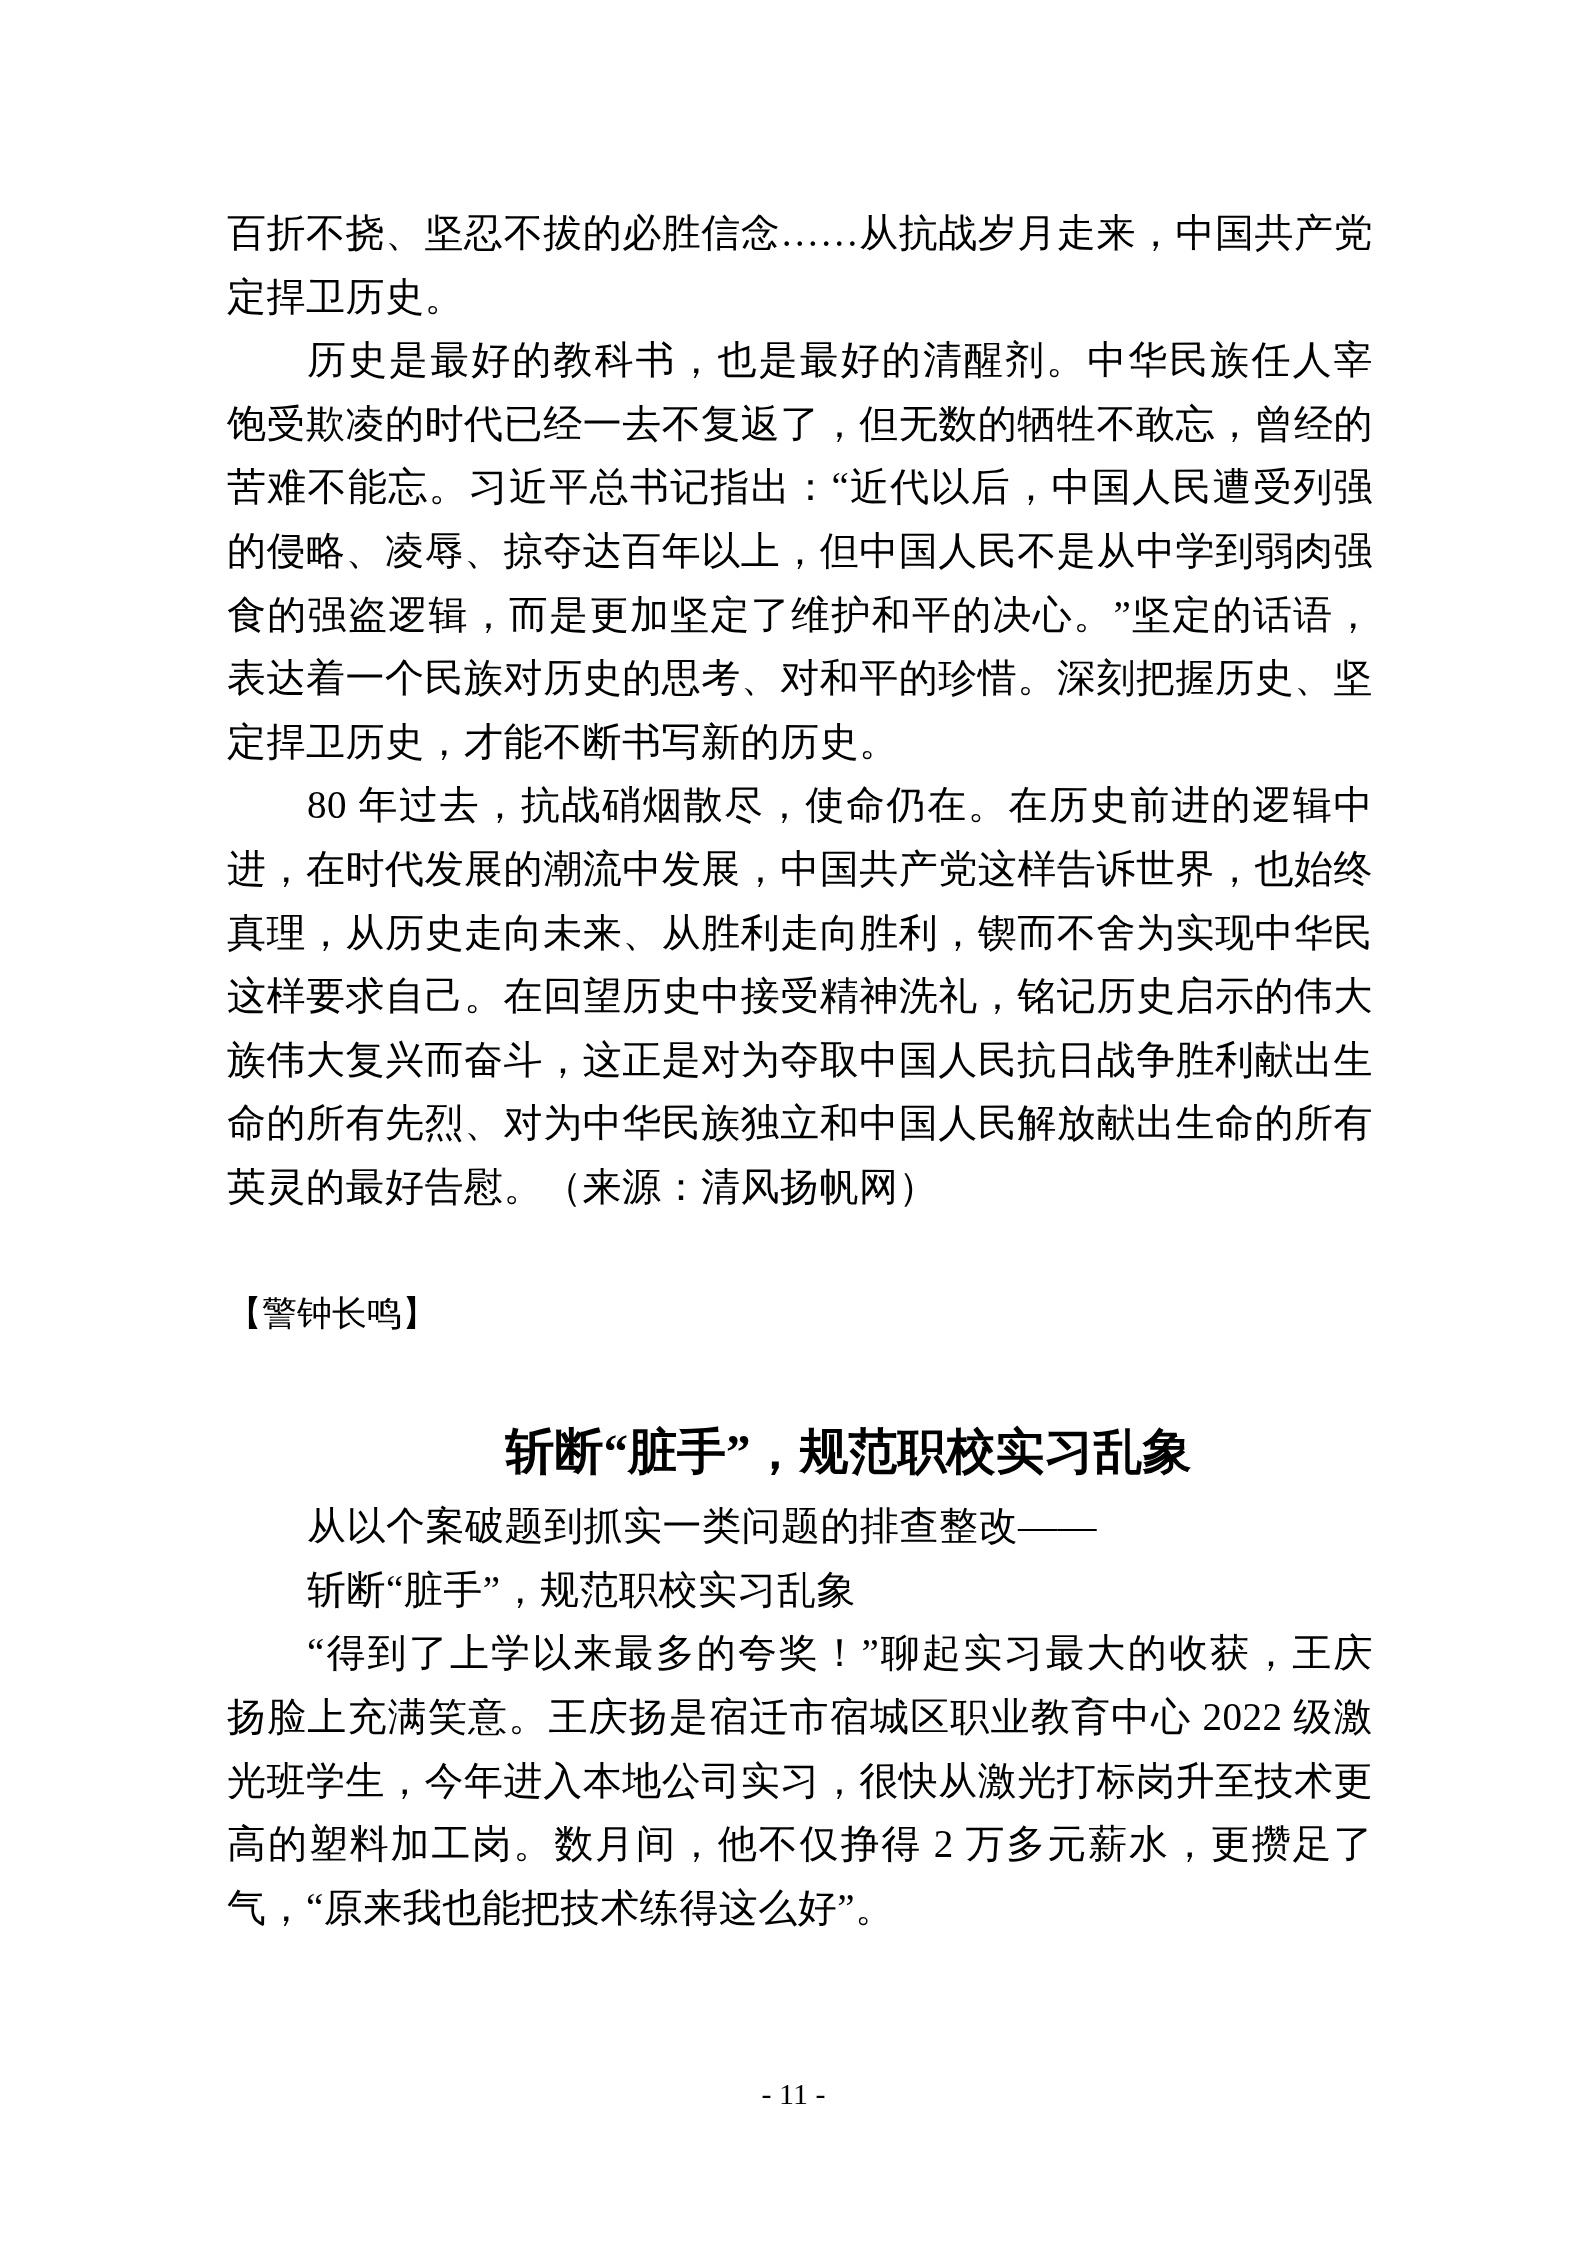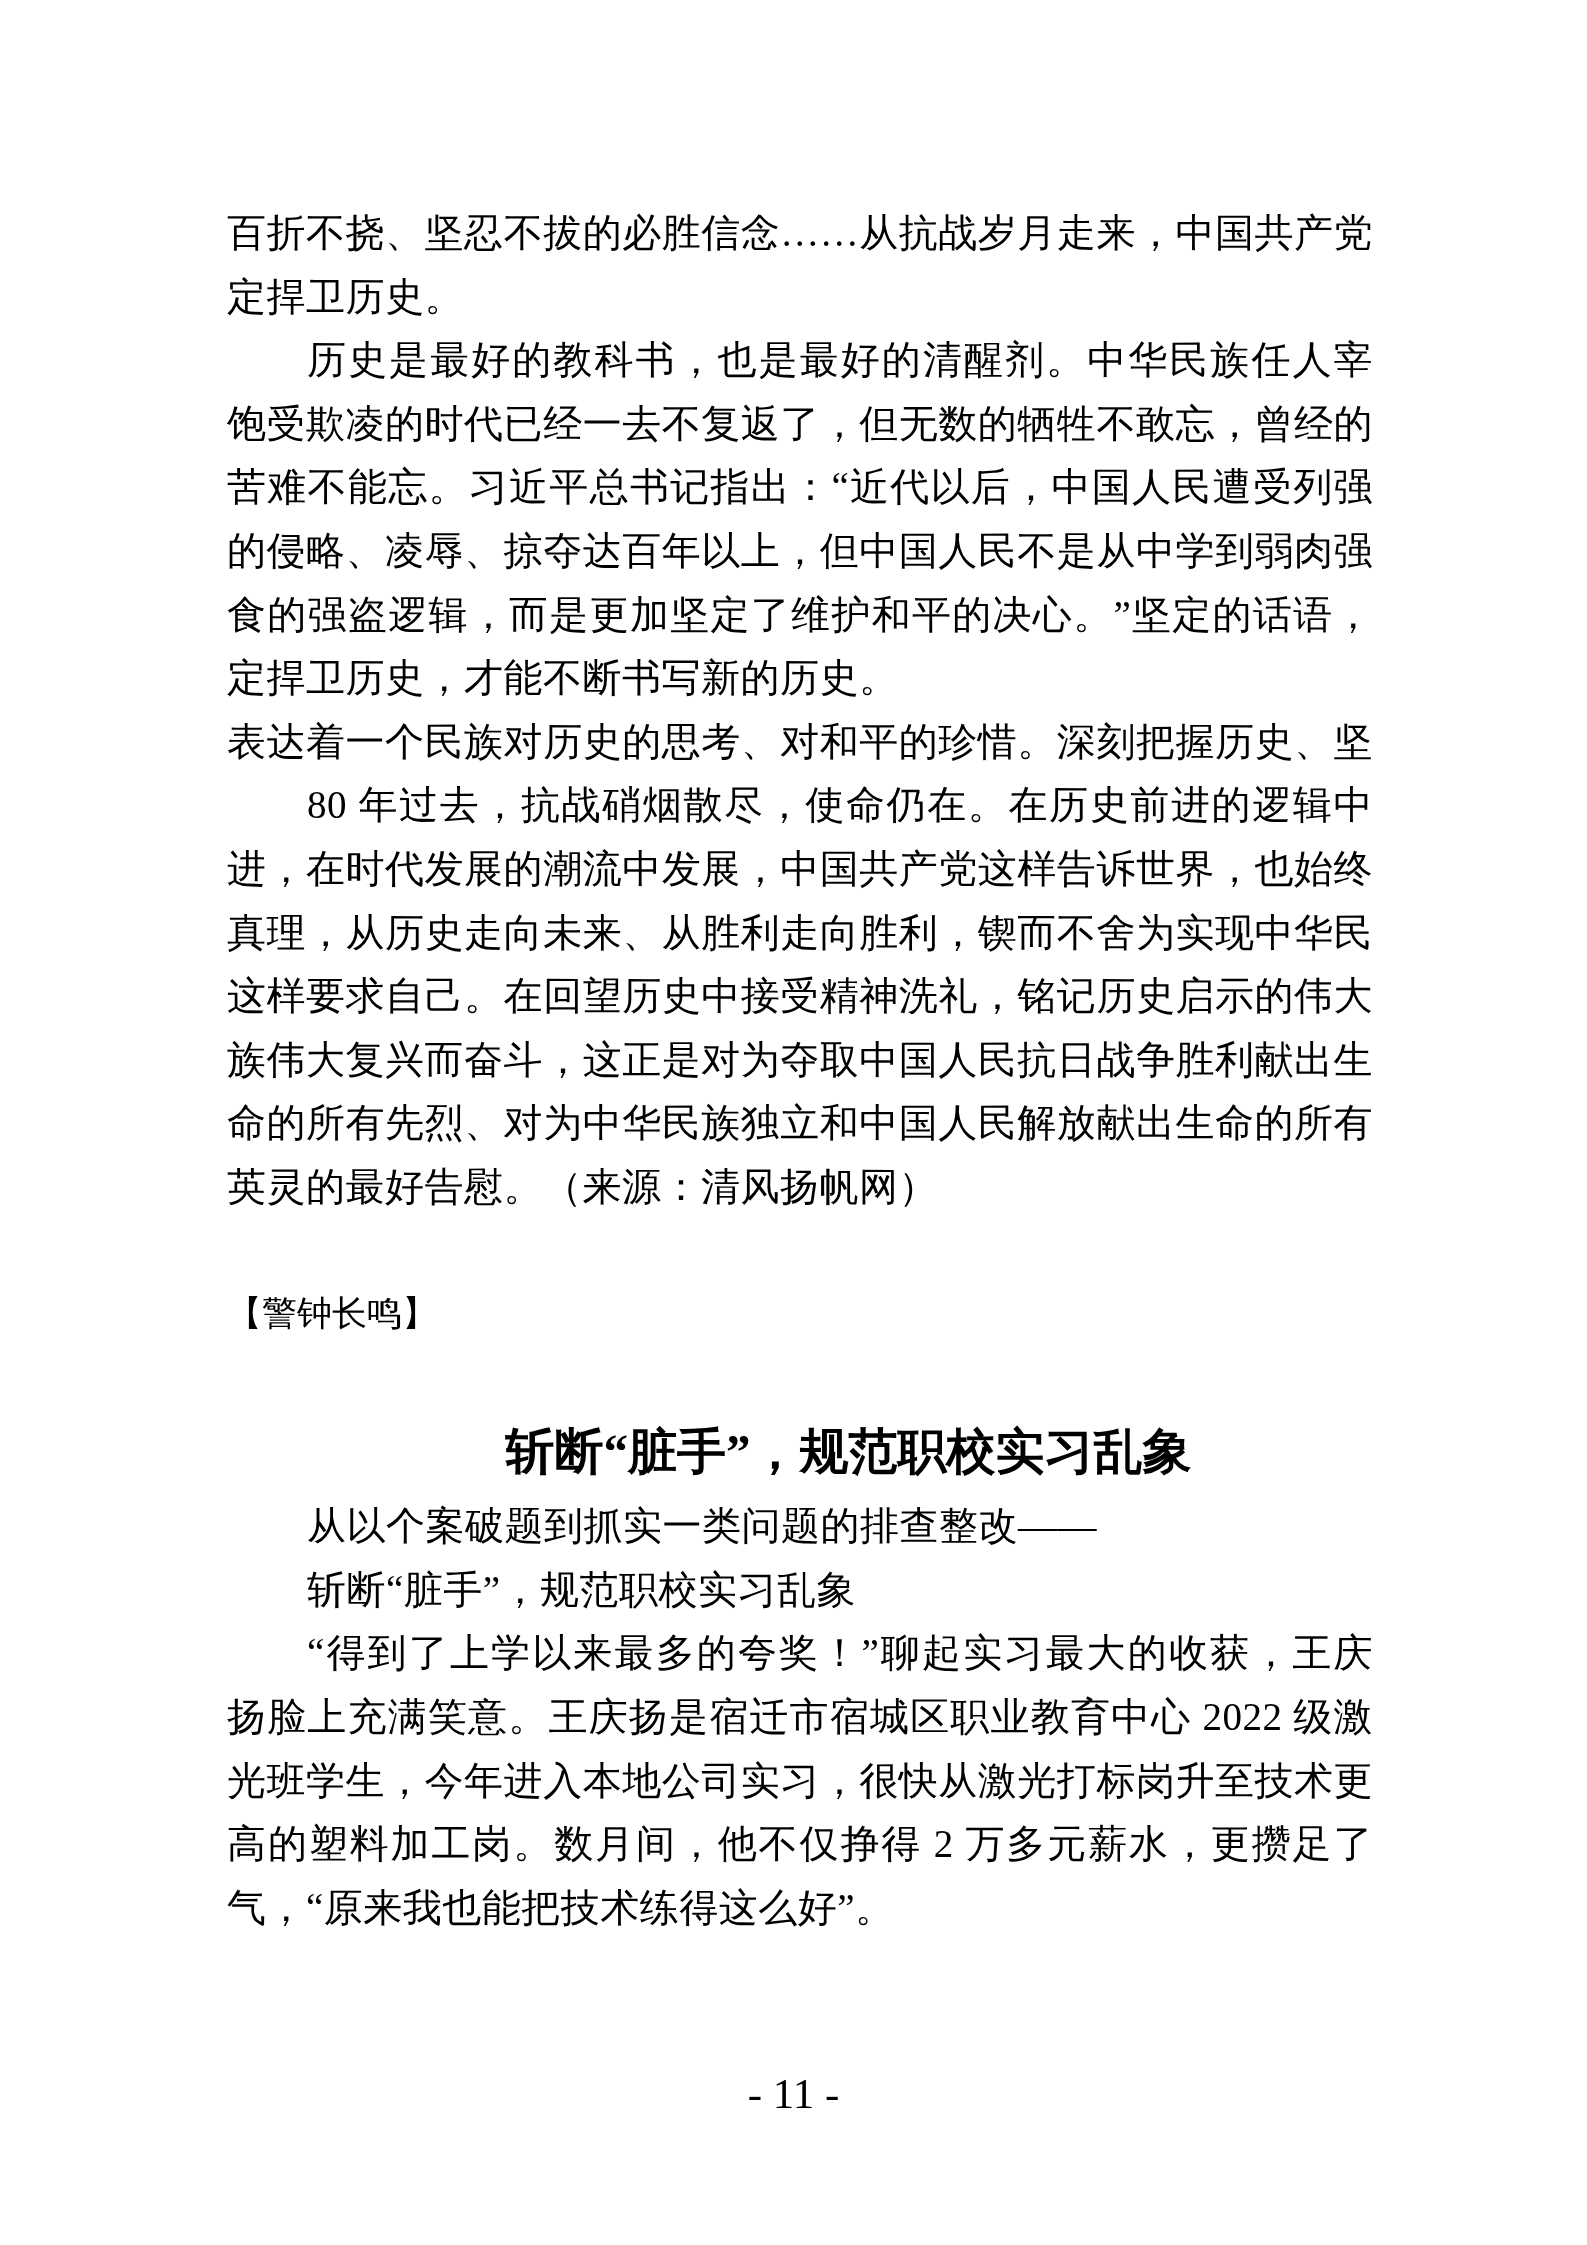--- a/index.html
+++ b/index.html
@@ -54,41 +54,41 @@
     font-weight: bold;
     text-align: center;
     padding-left: 97px; 
   }
   .page-footer {
     position: absolute;
     left: 0;
     top: 2077px;
     width: 1587px;
     text-align: center;
-    font-size: 43px;
+    font-size: 30px;
     line-height: 34px;
   }
 </style>
 </head>
 <body>
 
 <div class="page">
 
   <div class="text-col">
 
     <div>
         <div class="line fill">百折不挠、坚忍不拔的必胜信念……从抗战岁月走来，中国共产党</div>
         <div class="line">定捍卫历史。</div>
         <div class="line indent fill">历史是最好的教科书，也是最好的清醒剂。中华民族任人宰割、</div>
         <div class="line fill">饱受欺凌的时代已经一去不复返了，但无数的牺牲不敢忘，曾经的</div>
         <div class="line fill">苦难不能忘。习近平总书记指出：“近代以后，中国人民遭受列强</div>
         <div class="line fill">的侵略、凌辱、掠夺达百年以上，但中国人民不是从中学到弱肉强</div>
         <div class="line fill">食的强盗逻辑，而是更加坚定了维护和平的决心。”坚定的话语，</div>
+        <div class="line fill">表达着一个民族对历史的思考、对和平的珍惜。深刻把握历史、坚</div>
         <div class="line">定捍卫历史，才能不断书写新的历史。</div>
-        <div class="line fill">表达着一个民族对历史的思考、对和平的珍惜。深刻把握历史、坚</div>
         <div class="line indent fill">80 年过去，抗战硝烟散尽，使命仍在。在历史前进的逻辑中前</div>
         <div class="line fill">进，在时代发展的潮流中发展，中国共产党这样告诉世界，也始终</div>
         <div class="line fill">真理，从历史走向未来、从胜利走向胜利，锲而不舍为实现中华民</div>
         <div class="line fill">这样要求自己。在回望历史中接受精神洗礼，铭记历史启示的伟大</div>
         <div class="line fill">族伟大复兴而奋斗，这正是对为夺取中国人民抗日战争胜利献出生</div>
         <div class="line fill">命的所有先烈、对为中华民族独立和中国人民解放献出生命的所有</div>
         <div class="line">英灵的最好告慰。（来源：清风扬帆网）</div>
       </div>
 
     <div class="spacer"></div>

